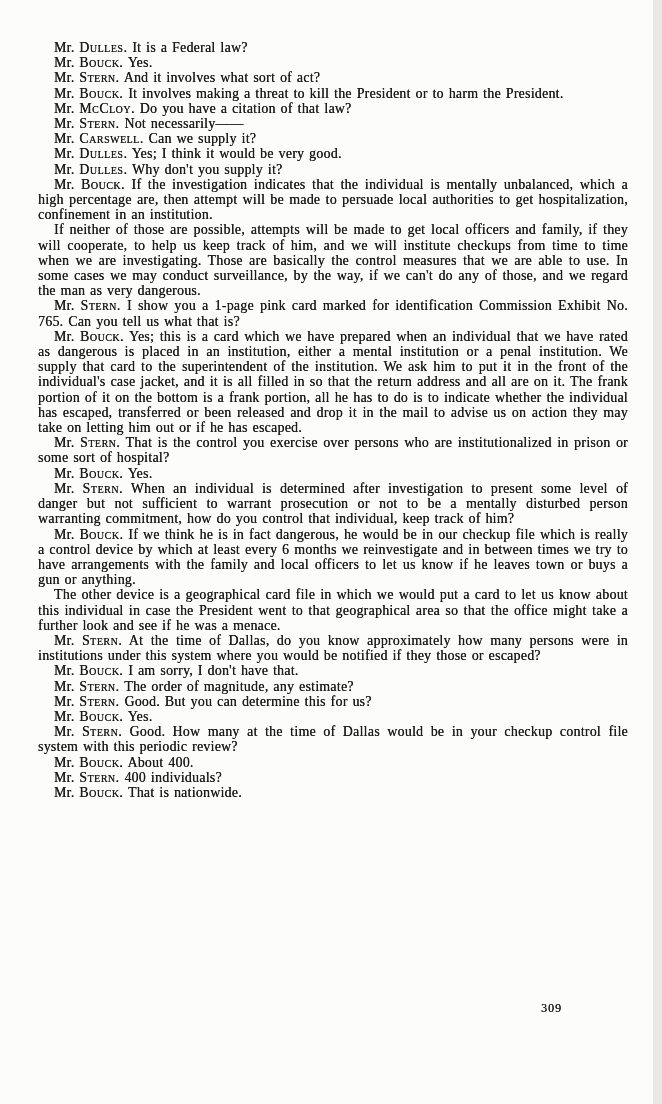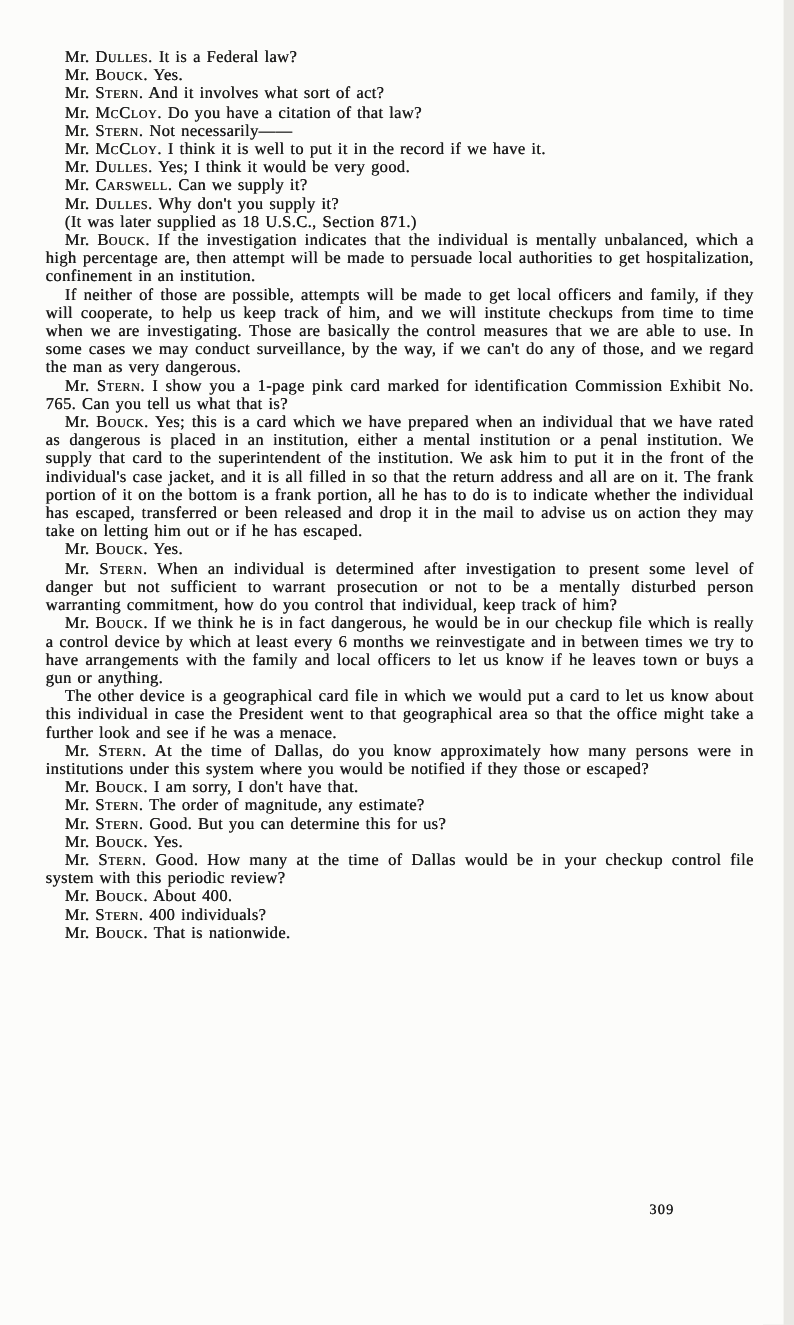--- a/index.html
+++ b/index.html
@@ -54,44 +54,44 @@
 <body>
 
 <div class="page">
   <main class="text-block" id="transcript-body">
   <p class="para"><span class="speaker"><span class="speaker-prefix">Mr.</span> <span class="speaker-surname">Dulles.</span> </span><span class="speech">It is a Federal law?</span></p>
 
   <p class="para"><span class="speaker"><span class="speaker-prefix">Mr.</span> <span class="speaker-surname">Bouck.</span> </span><span class="speech">Yes.</span></p>
 
   <p class="para"><span class="speaker"><span class="speaker-prefix">Mr.</span> <span class="speaker-surname">Stern.</span> </span><span class="speech">And it involves what sort of act?</span></p>
 
+  <p class="para"><span class="speaker"><span class="speaker-prefix">Mr.</span> <span class="speaker-surname">Bouck.</span> </span><span class="speech">It involves making a threat to kill the President or to harm the President.</span></p>
 
   <p class="para"><span class="speaker"><span class="speaker-prefix">Mr.</span> <span class="speaker-surname">McCloy.</span> </span><span class="speech">Do you have a citation of that law?</span></p>
 
   <p class="para"><span class="speaker"><span class="speaker-prefix">Mr.</span> <span class="speaker-surname">Stern.</span> </span><span class="speech">Not necessarily——</span></p>
 
 
-  <p class="para"><span class="speaker"><span class="speaker-prefix">Mr.</span> <span class="speaker-surname">McCloy.</span> </span><span class="speech">I think it is well to put it in the record if we have it.</span></p>
+
+  <p class="para"><span class="speaker"><span class="speaker-prefix">Mr.</span> <span class="speaker-surname">Carswell.</span> </span><span class="speech">Can we supply it?</span></p>
 
   <p class="para"><span class="speaker"><span class="speaker-prefix">Mr.</span> <span class="speaker-surname">Dulles.</span> </span><span class="speech">Yes; I think it would be very good.</span></p>
 
-  <p class="para"><span class="speaker"><span class="speaker-prefix">Mr.</span> <span class="speaker-surname">Carswell.</span> </span><span class="speech">Can we supply it?</span></p>
-
   <p class="para"><span class="speaker"><span class="speaker-prefix">Mr.</span> <span class="speaker-surname">Dulles.</span> </span><span class="speech">Why don't you supply it?</span></p>
 
-  <p class="para"><span class="speech">(It was later supplied as 18 U.S.C., Section 871.)</span></p>
 
   <p class="para"><span class="speaker"><span class="speaker-prefix">Mr.</span> <span class="speaker-surname">Bouck.</span> </span><span class="speech">If the investigation indicates that the individual is mentally unbalanced, which a high percentage are, then attempt will be made to persuade local authorities to get hospitalization, confinement in an institution.</span></p>
 
   <p class="para"><span class="speech">If neither of those are possible, attempts will be made to get local officers and family, if they will cooperate, to help us keep track of him, and we will institute checkups from time to time when we are investigating. Those are basically the control measures that we are able to use. In some cases we may conduct surveillance, by the way, if we can't do any of those, and we regard the man as very dangerous.</span></p>
 
   <p class="para"><span class="speaker"><span class="speaker-prefix">Mr.</span> <span class="speaker-surname">Stern.</span> </span><span class="speech">I show you a 1-page pink card marked for identification Commission Exhibit No. 765. Can you tell us what that is?</span></p>
 
   <p class="para"><span class="speaker"><span class="speaker-prefix">Mr.</span> <span class="speaker-surname">Bouck.</span> </span><span class="speech">Yes; this is a card which we have prepared when an individual that we have rated as dangerous is placed in an institution, either a mental institution or a penal institution. We supply that card to the superintendent of the institution. We ask him to put it in the front of the individual's case jacket, and it is all filled in so that the return address and all are on it. The frank portion of it on the bottom is a frank portion, all he has to do is to indicate whether the individual has escaped, transferred or been released and drop it in the mail to advise us on action they may take on letting him out or if he has escaped.</span></p>
 
+  <p class="para"><span class="speaker"><span class="speaker-prefix">Mr.</span> <span class="speaker-surname">Stern.</span> </span><span class="speech">That is the control you exercise over persons who are institutionalized in prison or some sort of hospital?</span></p>
 
   <p class="para"><span class="speaker"><span class="speaker-prefix">Mr.</span> <span class="speaker-surname">Bouck.</span> </span><span class="speech">Yes.</span></p>
 
   <p class="para"><span class="speaker"><span class="speaker-prefix">Mr.</span> <span class="speaker-surname">Stern.</span> </span><span class="speech">When an individual is determined after investigation to present some level of danger but not sufficient to warrant prosecution or not to be a mentally disturbed person warranting commitment, how do you control that individual, keep track of him?</span></p>
 
   <p class="para"><span class="speaker"><span class="speaker-prefix">Mr.</span> <span class="speaker-surname">Bouck.</span> </span><span class="speech">If we think he is in fact dangerous, he would be in our checkup file which is really a control device by which at least every 6 months we reinvestigate and in between times we try to have arrangements with the family and local officers to let us know if he leaves town or buys a gun or anything.</span></p>
 
   <p class="para"><span class="speech">The other device is a geographical card file in which we would put a card to let us know about this individual in case the President went to that geographical area so that the office might take a further look and see if he was a menace.</span></p>
 
   <p class="para"><span class="speaker"><span class="speaker-prefix">Mr.</span> <span class="speaker-surname">Stern.</span> </span><span class="speech">At the time of Dallas, do you know approximately how many persons were in institutions under this system where you would be notified if they those or escaped?</span></p>

